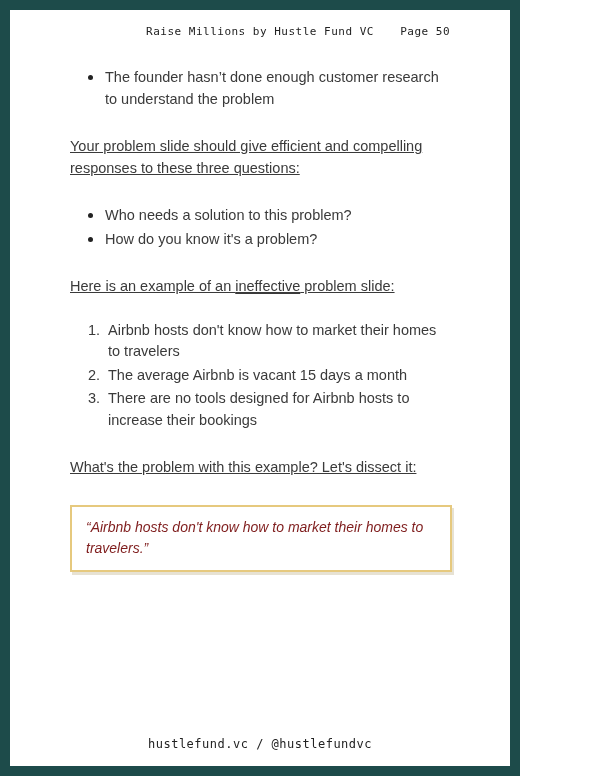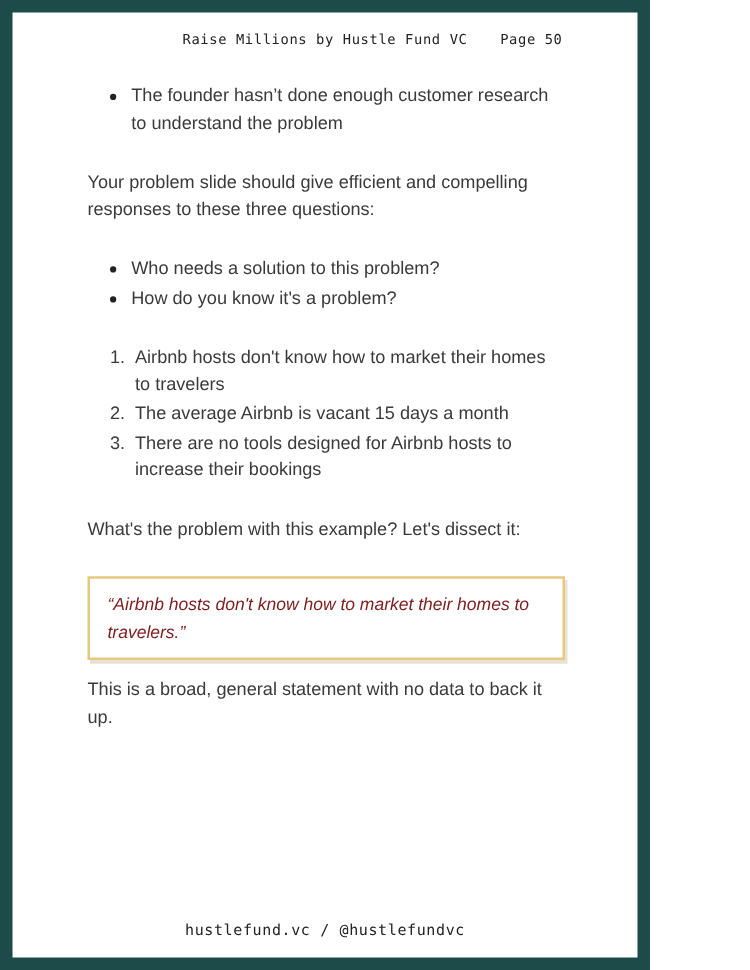--- a/index.html
+++ b/index.html
@@ -54,21 +54,21 @@
   .bullet-list { margin: 0 0 26px 18px; }
   .bullet-item { display: flex; margin-bottom: 2px; }
   .bullet-dot {
     width: 5px; height: 5px;
     border-radius: 50%;
     background: #222222;
     flex-shrink: 0;
     margin: 8px 12px 0 0;
   }
 
-  .para { margin-bottom: 26px; }
+  .para { margin-bottom: 26px; text-decoration: underline; }
 
   .numbered-list { margin: 0 0 26px 18px; }
   .numbered-item { display: flex; margin-bottom: 2px; }
   .num { width: 20px; flex-shrink: 0; }
 
   .underlined {
     text-decoration: underline;
     text-underline-offset: 2px;
   }
 
@@ -120,20 +120,23 @@
       <div class="bullet-item">
         <span class="bullet-dot"></span>
         <span>Who needs a solution to this problem?</span>
       </div>
       <div class="bullet-item">
         <span class="bullet-dot"></span>
         <span>How do you know it's a problem?</span>
       </div>
     </div>
 
+    <div class="para" style="margin-bottom:22px;">
+      <span>Here is an example of an </span><span class="underlined">ineffective</span><span> problem slide:</span>
+    </div>
 
     <div class="numbered-list">
       <div class="numbered-item">
         <span class="num">1.</span>
         <span>Airbnb hosts don't know how to market their homes to travelers</span>
       </div>
       <div class="numbered-item">
         <span class="num">2.</span>
         <span>The average Airbnb is vacant 15 days a month</span>
       </div>
@@ -142,21 +145,20 @@
         <span>There are no tools designed for Airbnb hosts to increase their bookings</span>
       </div>
     </div>
 
     <div class="para" style="">What's the problem with this example? Let's dissect it:</div>
 
     <div class="quote-box">
       <span>“Airbnb hosts don't know how to market their homes to travelers.”</span>
     </div>
 
-    <div class="para">This is a broad, general statement with no data to back it up.</div>
 
   </div>
 
   <div class="footer">
     <span>hustlefund.vc / @hustlefundvc</span>
   </div>
 
 </div>
 
 </body></html>

